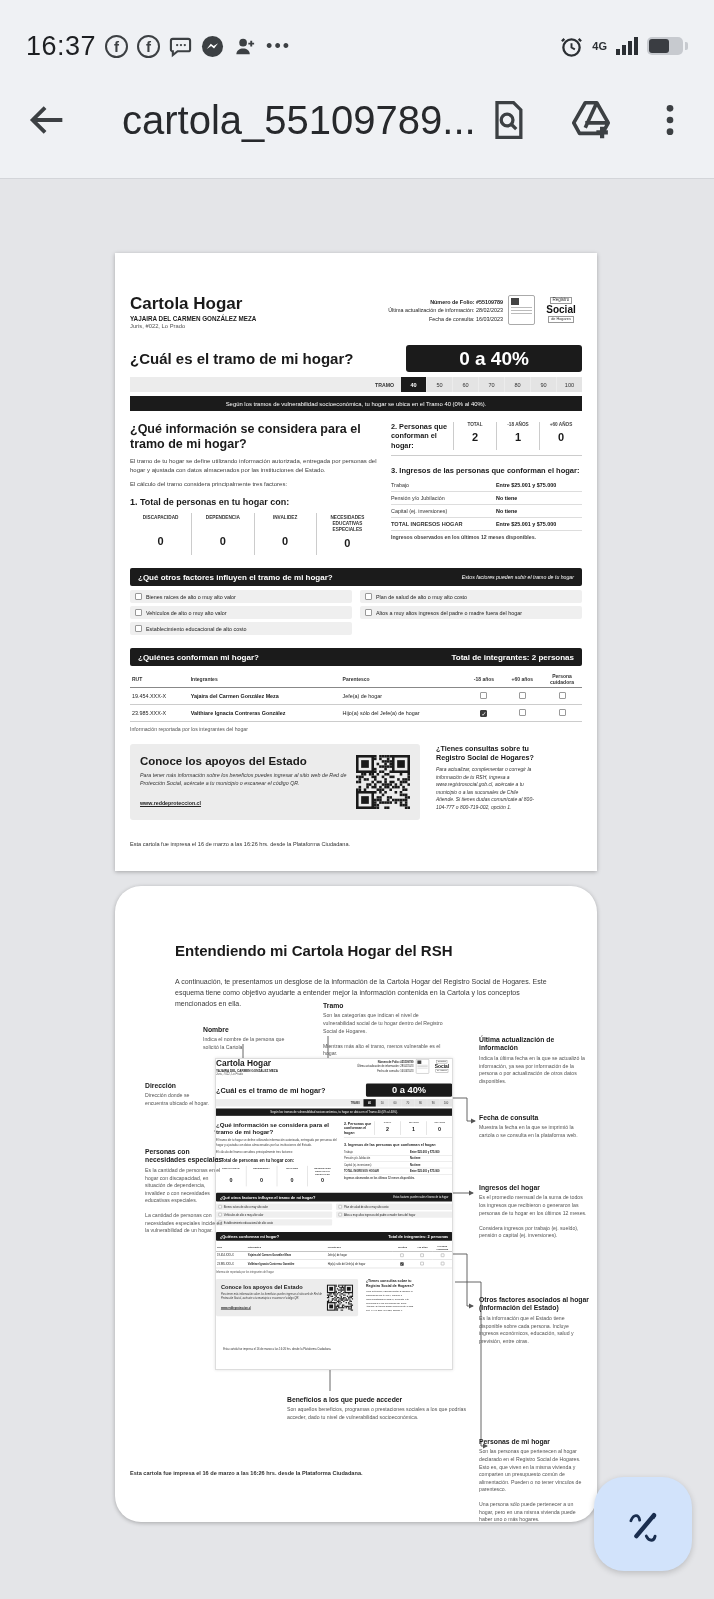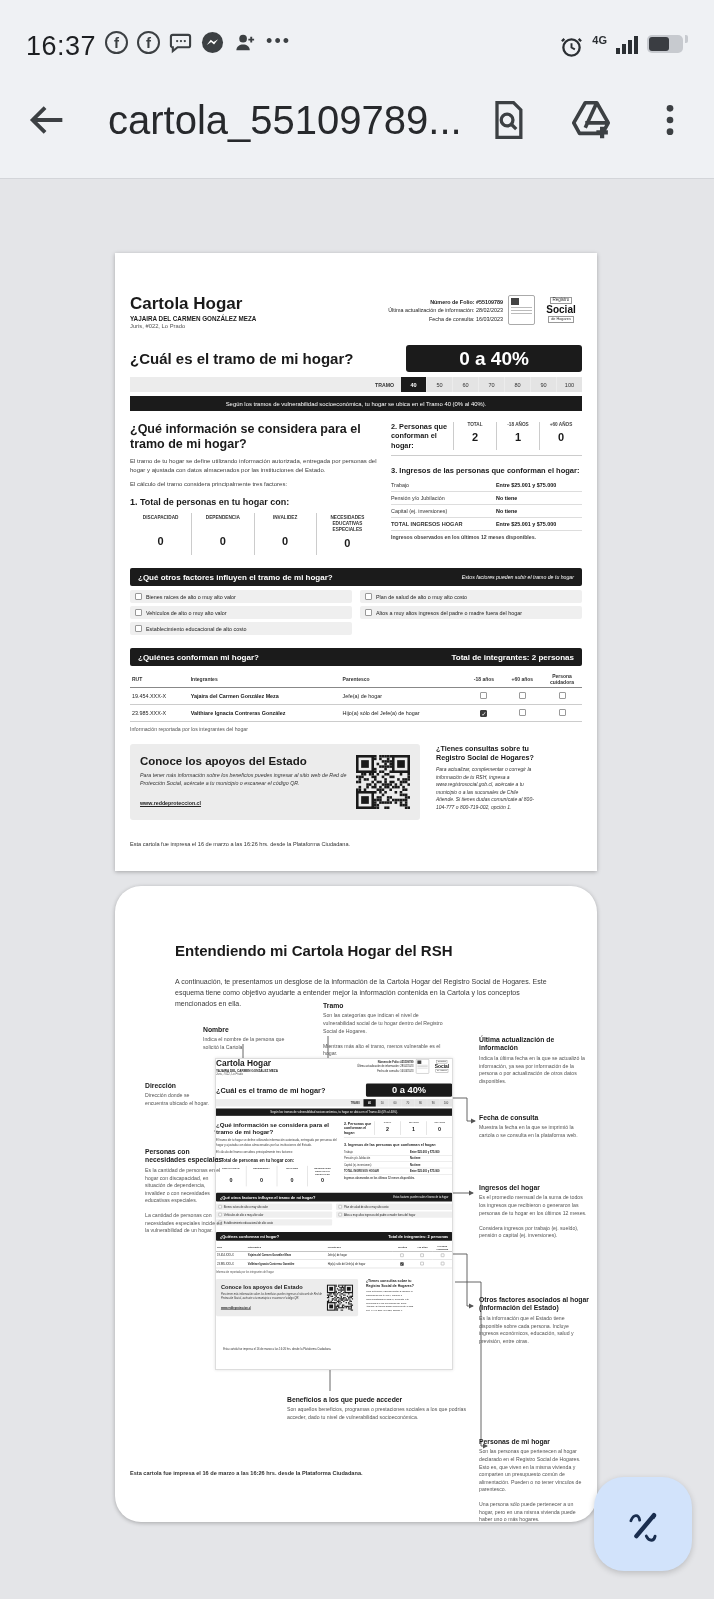--- a/index.html
+++ b/index.html
@@ -2,34 +2,34 @@
 <html><head>
 <meta charset="utf-8">
 <style>
   html,body{margin:0;padding:0;background:#9aa0a6;}
   *{box-sizing:border-box;font-family:"Liberation Sans",sans-serif;}
   #screen{position:relative;width:714px;height:1599px;overflow:hidden;background:#e4e5e8;}
 
   
   .statusbar{position:absolute;left:0;top:0;width:714px;height:62px;background:#eff1f4;
     display:flex;align-items:center;justify-content:space-between;padding:0 26px;color:#2b2f33;}
-  .sb-left,.sb-right{display:flex;align-items:flex-start;gap:9px;margin-top:30px;}
+  .sb-left,.sb-right{display:flex;align-items:center;gap:9px;margin-top:30px;}
   .sb-time{font-size:27px;color:#1d1f22;letter-spacing:.5px;}
   .sb-circle{width:23px;height:23px;border:2px solid #3c4043;border-radius:50%;
     display:flex;align-items:center;justify-content:center;font-size:15px;font-weight:bold;color:#3c4043;}
   .sb-dots{font-size:18px;color:#3c4043;letter-spacing:2px;}
   .net4g{font-size:11px;font-weight:bold;color:#2b2f33;line-height:1;}
   .battery{position:relative;width:36px;height:18px;border-radius:5px;background:#c7cacf;overflow:hidden;}
   .battery .fill{position:absolute;left:2px;top:2px;bottom:2px;width:55%;background:#3a3d42;border-radius:3px;}
   .battery-tip{width:3px;height:8px;background:#c7cacf;border-radius:0 2px 2px 0;margin-left:-7px;}
 
   
   .appbar{position:absolute;left:0;top:62px;width:714px;height:117px;background:#eff1f4;
     display:flex;align-items:center;padding:0 24px;border-bottom:1px solid #d3d5d9;}
-  .appbar .title{flex:1;font-size:40px;color:#27292c;margin-left:38px;white-space:nowrap;overflow:hidden;}
+  .appbar .title{flex:1;font-size:40px;color:#27292c;margin-left:52px;white-space:nowrap;overflow:hidden;}
   .icon-btn{border:none;background:transparent;padding:0;margin:0;display:flex;align-items:center;justify-content:center;cursor:pointer;}
 
   
   .viewport{position:absolute;left:0;top:180px;width:714px;height:1419px;background:#e4e5e8;}
 
   
   .page{position:absolute;background:#fff;box-shadow:0 1px 4px rgba(0,0,0,.28);color:#1a1a1a;}
   #page1{left:115px;top:73px;width:482px;height:618px;padding:42px 15px 0 15px;}
   #page2{left:115px;top:706px;width:482px;height:636px;border-radius:26px;}
 

